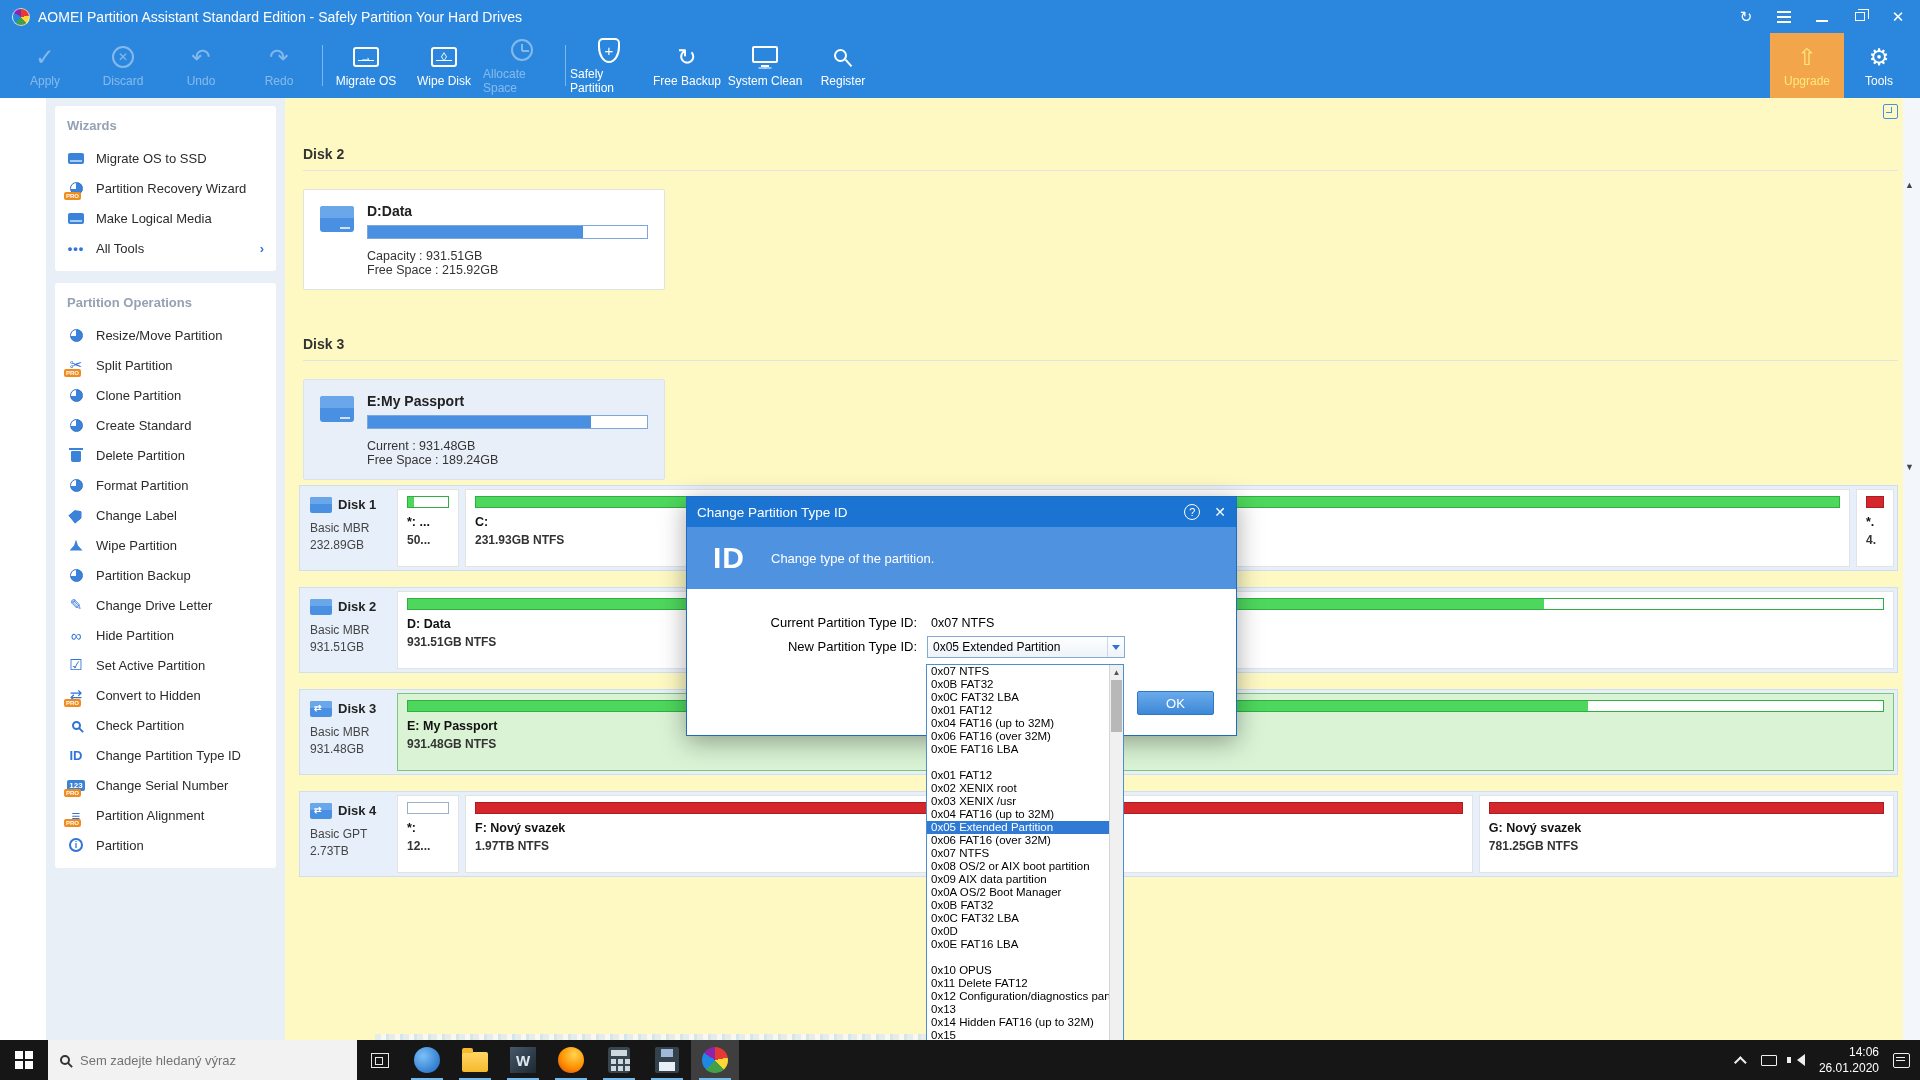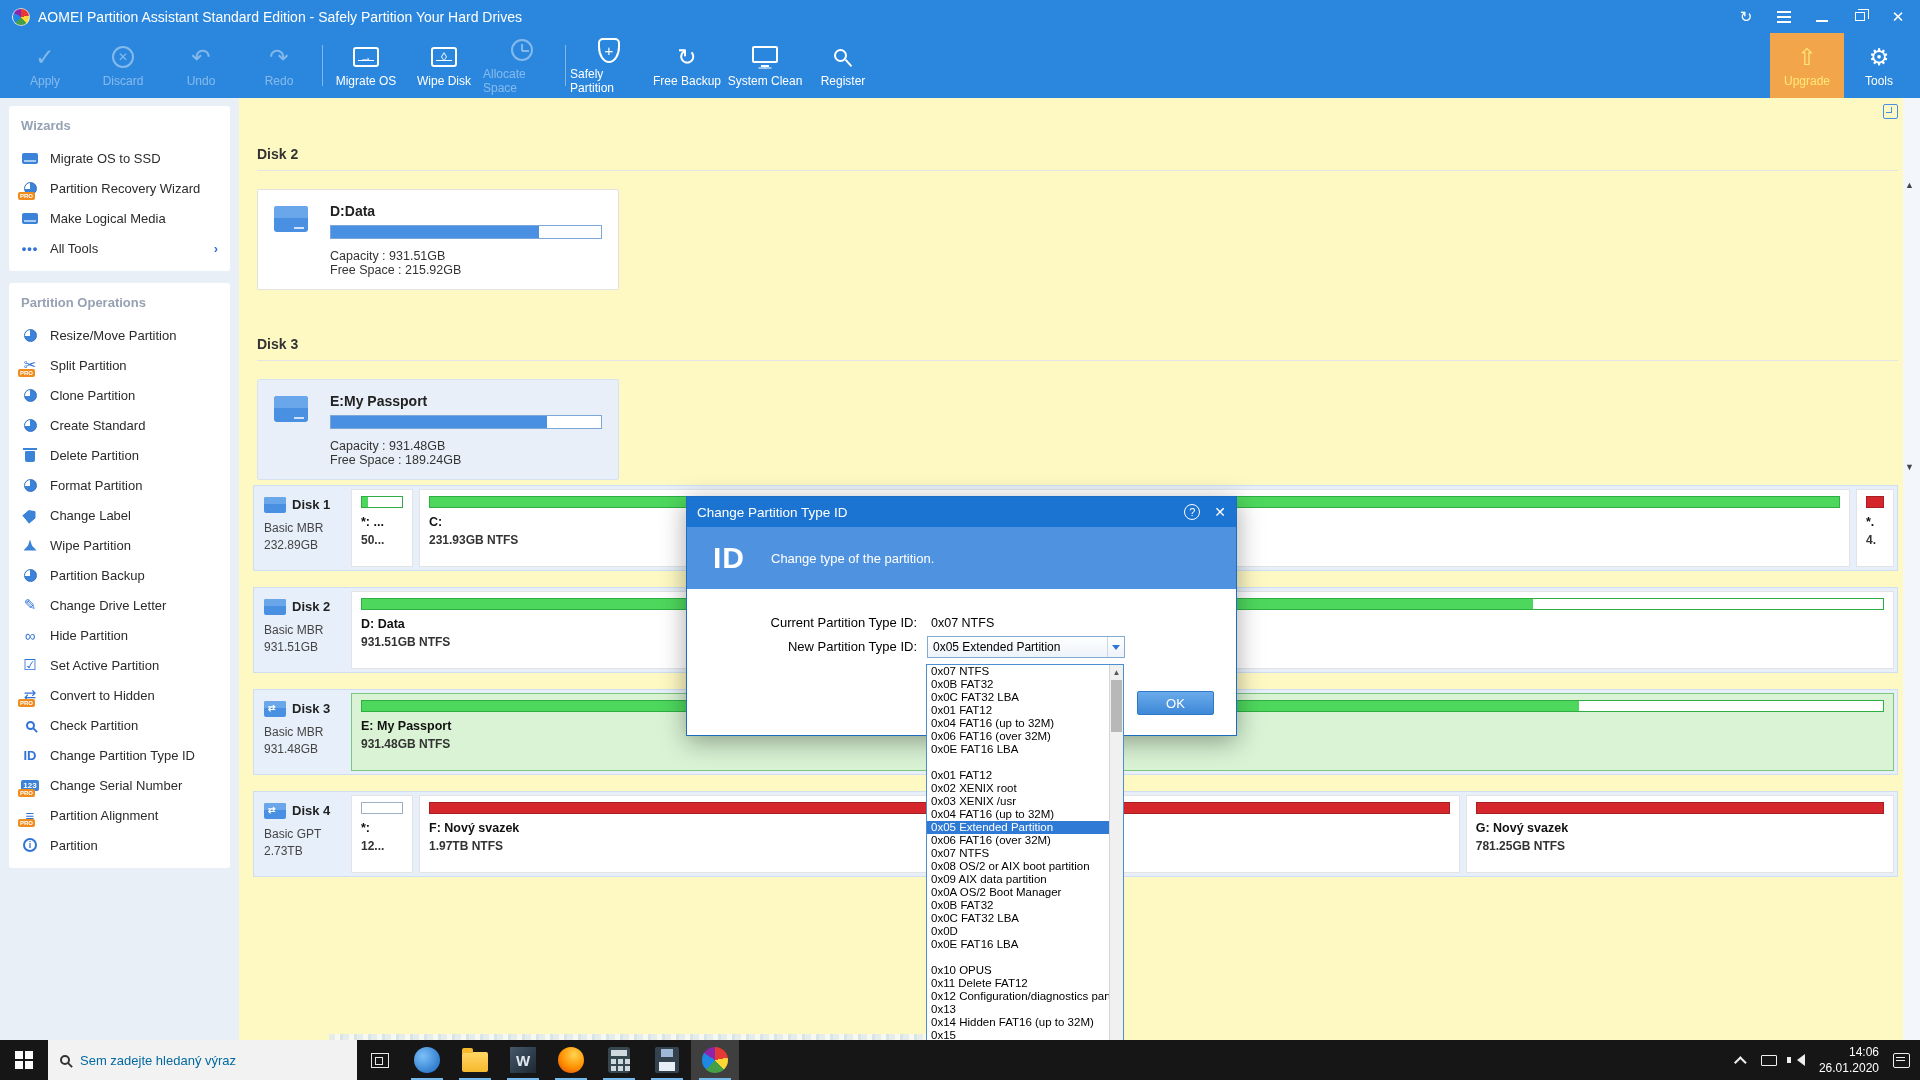--- a/index.html
+++ b/index.html
@@ -32,21 +32,21 @@
   .t-shield { width:22px; height:25px; border:2px solid #fff; border-radius:5px 5px 50% 50%/5px 5px 65% 65%; display:flex; align-items:center; justify-content:center; font-size:15px; }
   .t-monitor { width:26px; height:17px; border:2px solid #fff; border-radius:2px; position:relative; margin-bottom:6px; }
   .t-monitor:after { content:""; position:absolute; left:7px; width:8px; bottom:-6px; height:2px; background:#fff; box-shadow:3px 2px 0 -0.5px #fff,-3px 2px 0 -0.5px #fff; }
   .t-mag { width:13px; height:13px; border:2px solid #fff; border-radius:50%; position:relative; margin:0 6px 4px 0; }
   .t-mag:after { content:""; position:absolute; width:9px; height:2px; background:#fff; transform:rotate(48deg); right:-8px; bottom:-4px; }
   .tb-right { margin-left:auto; display:flex; }
   .tbtn.upgrade { background:#f3a54b; color:#ffe97a; width:74px; }
   .tbtn.tools { width:70px; }
 
   
-  .content { display:flex; height:947px; position:relative; }
+  .content { display:flex; height:947px; position:relative;padding-left:46px; }
 
   
   .sidebar { width:239px; background:#e9eff7; padding:8px 9px; flex:0 0 239px; overflow:hidden; }
   .side-card { background:#fff; border-radius:3px; padding:12px 12px 8px 12px; margin-bottom:12px; }
   .side-title { font-size:13px; font-weight:bold; color:#96a1b3; margin-bottom:10px; }
   .side-item { display:flex; align-items:center; gap:11px; height:30px; font-size:13px; color:#2b2b2b; cursor:pointer; position:relative; }
   .side-item .chev { margin-left:auto; color:#3273d9; font-size:13px; font-weight:bold; }
   .si { width:18px; height:18px; flex:0 0 18px; display:flex; align-items:center; justify-content:center; color:#3273d9; font-size:15px; position:relative; }
   .si-drive { width:16px; height:11px; background:#3b82d9; border-radius:2px; position:relative; }
   .si-drive:after { content:""; position:absolute; left:2px; right:2px; bottom:2px; height:2px; background:#a9cbf2; }
@@ -63,21 +63,21 @@
   .si-align { font-size:15px; font-weight:bold; }
   .pro { position:absolute; bottom:-3px; left:-3px; background:#f08c1e; color:#fff; font-size:6px; font-weight:bold; padding:0 2px; border-radius:2px; line-height:8px; }
 
   
   .main { flex:1; background:#fef9c3; position:relative; }
   .disk-heading { font-size:14px; font-weight:bold; color:#333; margin:0 0 8px 18px; }
   .h1 { padding-top:48px; }
   .hr { height:1px; background:#e4e4e4; margin:0 22px 0 18px; }
   .ov-card { width:362px; margin:18px 0 0 18px; border:1px solid #e2e2e2; border-radius:2px; padding:13px 16px 12px 16px; background:#fff; cursor:pointer; }
   .ov-card.selected { background:#e9eff8; border-color:#d8e3f1; }
-  .ov-top { display:flex; gap:22px;justify-content:center; }
+  .ov-top { display:flex; gap:13px;justify-content:center; }
   .ov-drive { width:34px; height:26px; background:#4a90e2; border-radius:3px; position:relative; flex:0 0 34px; margin-top:3px; }
   .ov-drive:before { content:""; position:absolute; top:0; left:0; right:0; height:12px; background:#6aa6ea; border-radius:3px 3px 0 0; }
   .ov-drive:after { content:""; position:absolute; right:4px; bottom:3px; width:10px; height:2px; background:#cfe2f7; }
   .ov-body { flex:1; }
   .ov-name { font-size:14px; font-weight:bold; color:#222; margin-bottom:6px; }
   .ov-bar { height:14px; border:1px solid #7da7d9; background:#fff; }
   .ov-fill { height:100%; background:#4a90e2; }
   .ov-stats { display:flex; justify-content:space-between; font-size:12.5px; color:#333; margin-top:10px;flex-direction:column; }
   .spacer-50 { height:46px; }
 
@@ -138,21 +138,21 @@
 
   
   .status-strip { position:absolute; left:90px; bottom:0px; width:690px; height:11px;
     background:repeating-linear-gradient(90deg,#dfe9f4 0 6px,#f6f9fc 6px 11px,#cfe0f0 11px 14px); opacity:.8; }
 
   
   .taskbar { position:absolute; left:0; bottom:0; width:1920px; height:40px; background:#161616; display:flex; align-items:center; z-index:60; }
   .tb-start { width:48px; height:40px; display:flex; align-items:center; justify-content:center; cursor:pointer; }
   .tb-start .wl { display:grid; grid-template-columns:8px 8px; grid-template-rows:8px 8px; gap:1.5px; }
   .tb-start .wl i { background:#fdfdfd; }
-  .tb-search { width:309px; height:40px; background:#f2f2f2; display:flex; align-items:center; gap:10px; padding:0 12px; font-size:13px; color:#0369a1; cursor:text; }
+  .tb-search { width:309px; height:40px; background:#f2f2f2; display:flex; align-items:center; gap:10px; padding:0 12px; font-size:13px; color:#737373; cursor:text; }
   .tb-mag { width:10px; height:10px; border:2px solid #333; border-radius:50%; position:relative; flex:0 0 10px; }
   .tb-mag:after { content:""; position:absolute; width:6px; height:2px; background:#333; transform:rotate(45deg); right:-5px; bottom:-3px; }
   .tb-taskview { width:46px; height:40px; display:flex; align-items:center; justify-content:center; cursor:pointer; }
   .tv { width:18px; height:15px; border:1.5px solid #e8e8e8; position:relative; background:transparent; }
   .tv:before { content:""; position:absolute; left:3px; top:3px; width:6px; height:6px; border:1.5px solid #e8e8e8; }
   .tb-app { width:48px; height:40px; display:flex; align-items:center; justify-content:center; position:relative; cursor:pointer; }
   .tb-app.active { background:#3f3f3f; }
   .tb-app .ul { position:absolute; bottom:0; left:8px; right:8px; height:2px; background:#76b9ed; }
   .ic-round { width:26px; height:26px; border-radius:50%; }
   .ic-thunderbird { background:radial-gradient(circle at 35% 35%, #7cc0f8, #1565c0); }
@@ -438,21 +438,21 @@
         <div class="hr"></div>
         <div class="ov-card selected">
           <div class="ov-top">
             <div class="ov-drive"></div>
             <div class="ov-body">
               <div class="ov-name">E:My Passport</div>
               <div class="ov-bar">
                 <div class="ov-fill" style="width:80%"></div>
               </div>
               <div class="ov-stats">
-                <span>Capacity : 931.48GB</span>
+                <span>Current : 931.48GB</span>
                 <span>Free Space : 189.24GB</span>
               </div>
             </div>
           </div>
         </div>
       </div>
     <div class="rows" id="disk-rows">
         <div class="drow">
           <div class="dinfo">
             <div class="nm">

